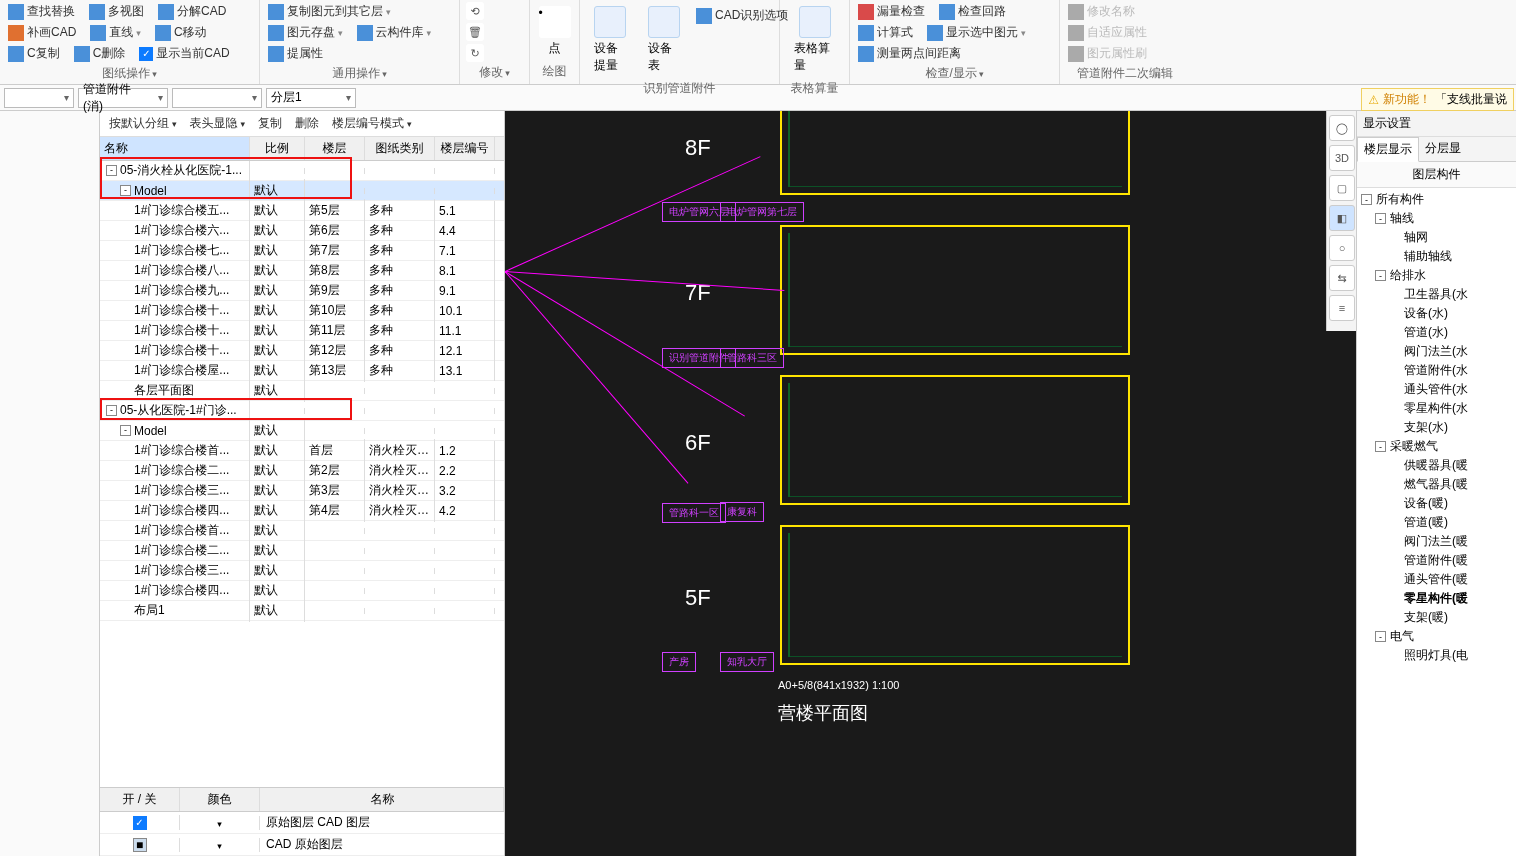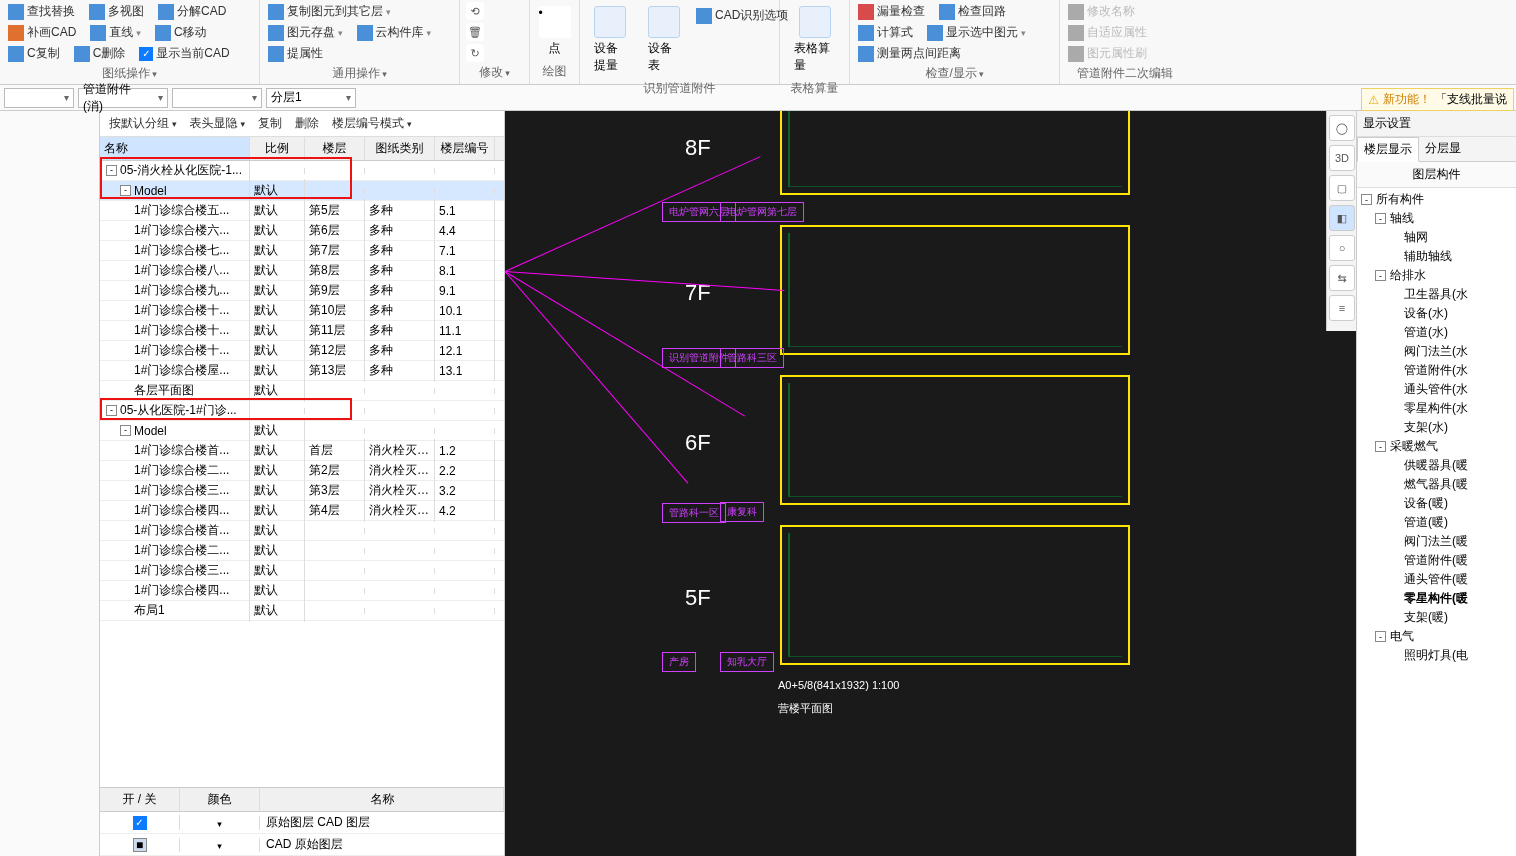--- a/index.html
+++ b/index.html
@@ -537,21 +537,21 @@
         <div class="purplebox" style="left: 215px; top: 391px;">康复科</div>
         <div class="floorplan" style="left: 275px; top: 414px; width: 350px; height: 140px;">
           <div class="fp-inner"></div>
         </div>
         <div class="floorlabel" style="left: 180px; top: 474px;">5F</div>
         <div class="pinkline" style="left: 0px; top: 160px; width: 280px; transform: rotate(49.1665deg);"></div>
         <div class="purplebox" style="left: 157px; top: 541px;">产房</div>
         <div class="purplebox" style="left: 215px; top: 541px; text-align: center;">知乳大厅</div>
       </div>
     <div class="cadtext" style="left:273px;top:568px">A0+5/8(841x1932)  1:100</div>
-    <div class="cadtext" style="left:273px;top:590px;font-size:11px">营楼平面图</div>
+    <div class="cadtext" style="left:273px;top:590px;font-size:18px">营楼平面图</div>
     <div class="vtoolbar">
       <div class="vbtn">◯</div>
       <div class="vbtn">3D</div>
       <div class="vbtn">▢</div>
       <div class="vbtn" style="background:#cfe4ff">◧</div>
       <div class="vbtn">○</div>
       <div class="vbtn">⇆</div>
       <div class="vbtn">≡</div>
     </div>
   </div>

